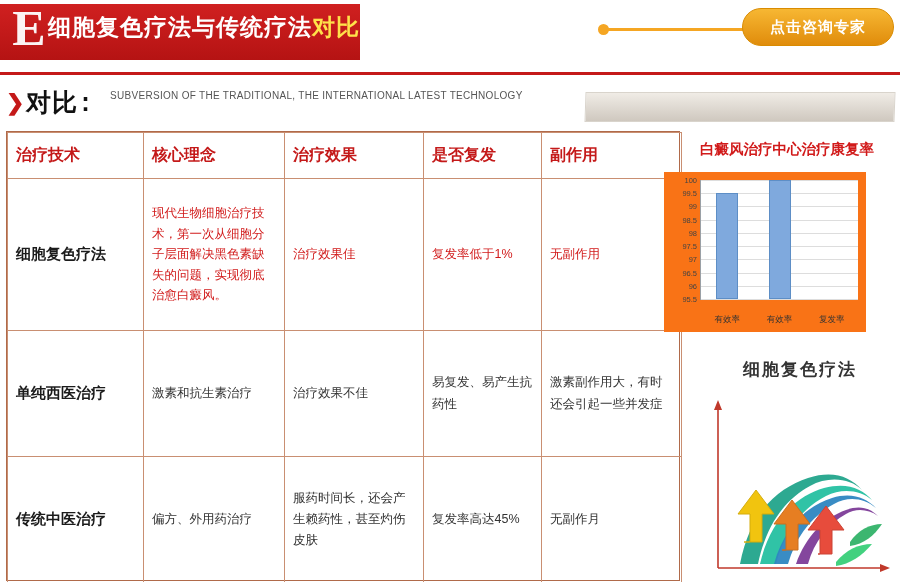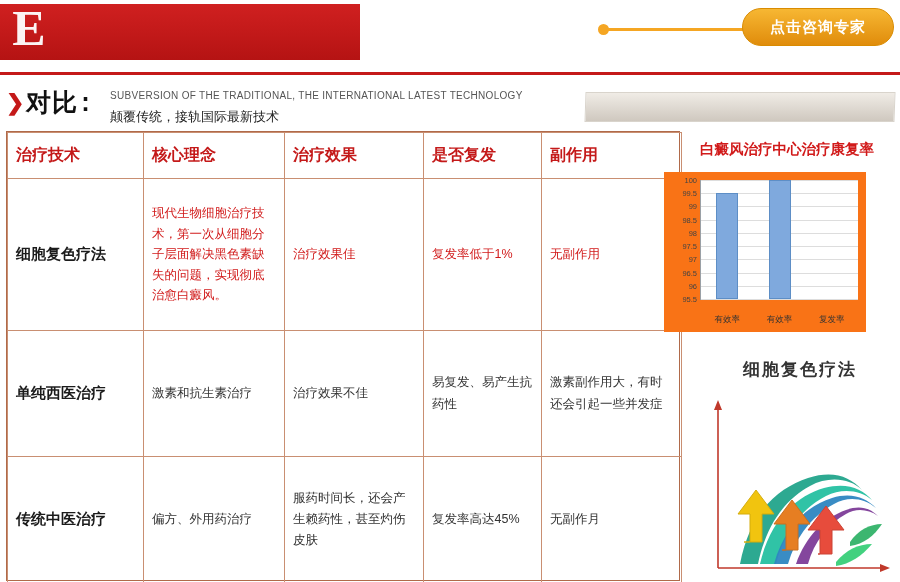--- a/index.html
+++ b/index.html
@@ -265,31 +265,33 @@
   }
 </style>
 </head>
 <body>
 
 <div id="page">
 
   <div class="header">
     <div class="header-bar"></div>
     <div class="header-e">E</div>
+    <div class="header-title">
+      <span>细胞复色疗法与传统疗法</span><span class="hl">对比</span>
+    </div>
     <div class="connector-dot"></div>
     <div class="connector"></div>
     <div class="cta-button">点击咨询专家</div>
   </div>
   <div class="red-rule"></div>
 
   <div class="section-head">
     <div class="chev">❯</div>
     <div class="section-title">对比:</div>
     <div class="section-sub-en">SUBVERSION OF THE TRADITIONAL, THE INTERNATIONAL LATEST TECHNOLOGY</div>
-    <div class="section-sub-cn">颠覆传统，接轨国际最新技术</div>
   </div>
   <div class="slab"></div>
 
   <div class="table">
     <table class="cmp">
       <thead>
         <tr>
           <th class="col1">治疗技术</th>
           <th class="col2">核心理念</th>
           <th class="col3">治疗效果</th>

